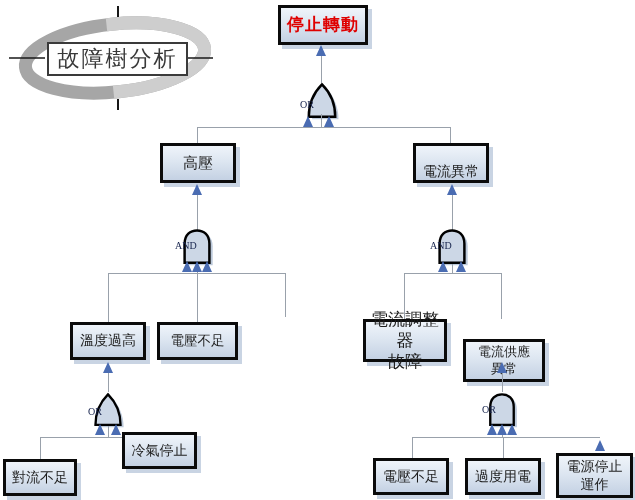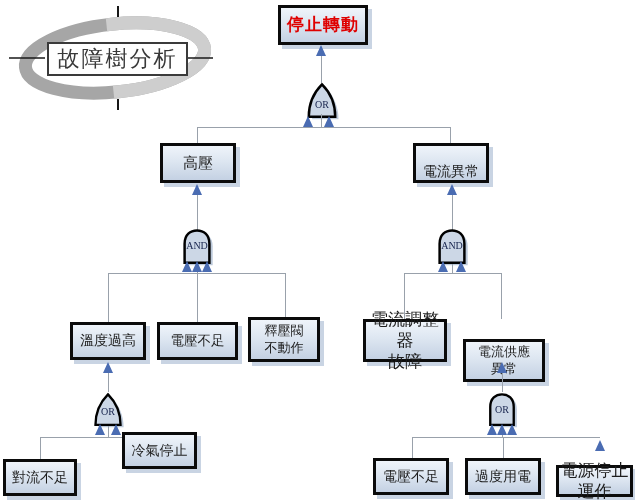--- a/index.html
+++ b/index.html
@@ -24,21 +24,21 @@
   
   .arrow-up{
     position:absolute;width:0;height:0;
     border-left:5px solid transparent;border-right:5px solid transparent;
     border-bottom:11px solid #4a6cb2;
   }
   
   .gate{position:absolute;}
   .gate svg{display:block;overflow:visible;}
   .gate .gate-label{
-    position:absolute;left:0;width:100%;text-align:center;
+    position:absolute;left:0;width:100%;
     font-size:10px;color:#16234d;font-family:"Liberation Serif",serif;
   }
   
   .logo-wrap{position:absolute;left:5px;top:0;width:210px;height:115px;}
   .logo-box{
     position:absolute;left:42px;top:42px;width:141px;height:34px;
     background:#fefefe;border:2px solid #3a3a3a;box-sizing:border-box;
     display:flex;align-items:center;justify-content:center;
     font-size:22px;letter-spacing:2px;color:#383838;
   }
@@ -114,24 +114,20 @@
   <div class="vline" style="left:108px;top:273px;height:49px;"></div>
   <div class="vline" style="left:197px;top:273px;height:49px;"></div>
   <div class="vline" style="left:285px;top:273px;height:44px;"></div>
 
   <div class="node" style="left:70px;top:322px;width:76px;height:38px;">
     <span class="node-label">溫度過高</span>
   </div>
   <div class="node" style="left:157px;top:322px;width:81px;height:38px;font-size:13.5px;">
     <span class="node-label">電壓不足</span>
   </div>
-  <div class="node" style="left:248px;top:317px;width:72px;height:45px;font-size:13px;">
-    <span class="node-label">釋壓閥
-不動作</span>
-  </div>
 
   <div class="vline" style="left:108px;top:364px;height:28px;"></div>
   <div class="arrow-up" style="left:103px;top:362px;"></div>
   <div class="gate" style="left:88px;top:392px;width:40px;height:36px;">
     <svg width="40" height="36" viewBox="0 0 44 46">
       <path d="M24,5 C15,14 8,28 8,44 L40,44 C40,28 33,14 24,5 Z" fill="#bcc9da" stroke="none" transform="translate(2,1)"></path>
       <path d="M22,3 C13,12 6,26 6,42 L38,42 C38,26 31,12 22,3 Z" fill="#ccd7e6" stroke="#000000" stroke-width="3"></path>
     </svg>
     <span class="gate-label" style="top:14px;">OR</span>
   </div>
@@ -192,18 +188,18 @@
   <div class="hline" style="left:412px;top:437px;width:188px;"></div>
   <div class="vline" style="left:412px;top:437px;height:21px;"></div>
   <div class="vline" style="left:503px;top:437px;height:21px;"></div>
   <div class="arrow-up" style="left:595px;top:440px;"></div>
   <div class="node" style="left:373px;top:458px;width:76px;height:37px;">
     <span class="node-label">電壓不足</span>
   </div>
   <div class="node" style="left:465px;top:458px;width:76px;height:37px;">
     <span class="node-label">過度用電</span>
   </div>
-  <div class="node" style="left:556px;top:453px;width:77px;height:32px;font-size:17px;margin-top:12px;">
+  <div class="node" style="left:556px;top:453px;width:77px;height:45px;font-size:14px;">
     <span class="node-label">電源停止
 運作</span>
   </div>
 
 </div>
 
 </body></html>

